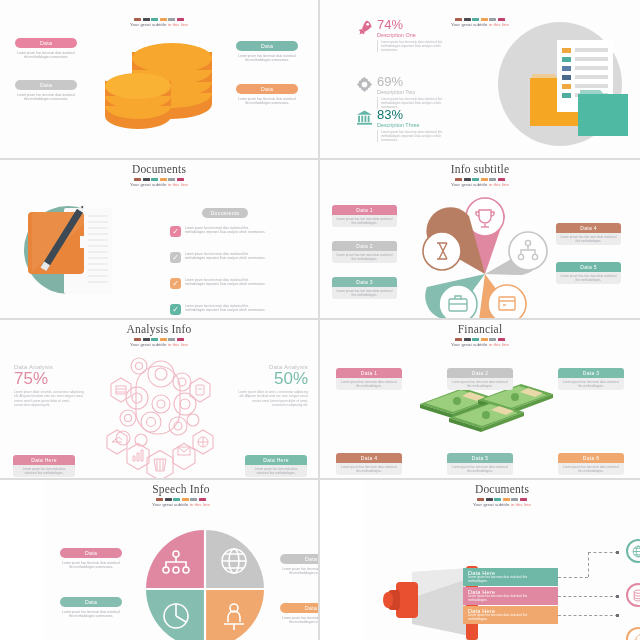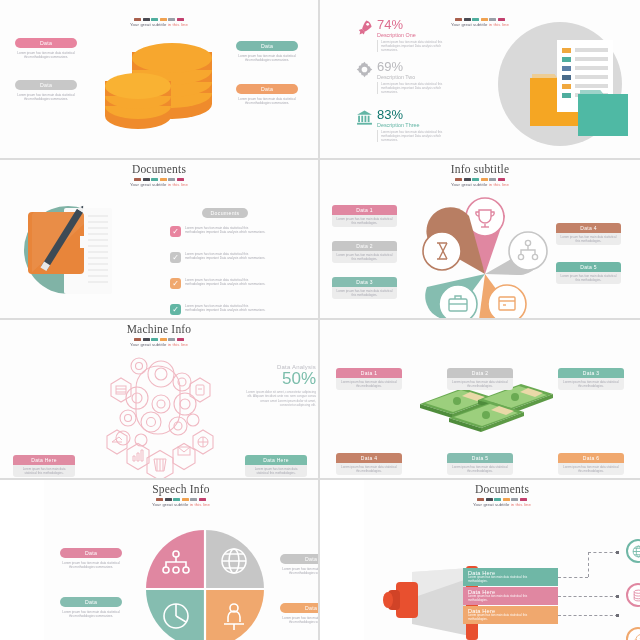--- a/index.html
+++ b/index.html
@@ -200,21 +200,21 @@
           <path d="M8 14l-4 1.5L6 18l-1 4 4-2 2 2 1.5-4z" fill="#dd6d8f"></path>
         </svg>
       </div>
       <div>
         <div class="pct" style="color:#dd6d8f">74%</div>
         <div class="dsc" style="color:#dd6d8f">Description One</div>
         <div class="bl">Lorem ipsum has tion main data statistical this methodologies important Data analysis which summarizes.</div>
       </div>
     </div>
 
-    <div class="s2row" style="left:36px;top:60px">
+    <div class="s2row" style="left:36px;top:75px">
       <div style="flex:0 0 auto;margin-top:1px">
         <svg width="17" height="17" viewBox="0 0 24 24">
           <path d="M12 1l2 3h2l1 3 3 1v2l3 2-3 2v2l-3 1-1 3h-2l-2 3-2-3H8l-1-3-3-1v-2l-3-2 3-2V7l3-1 1-3h2z" fill="#b9b9bd"></path>
           <circle cx="12" cy="12" r="4" fill="#fdfdfd"></circle>
         </svg>
       </div>
       <div>
         <div class="pct" style="color:#b9b9bd">69%</div>
         <div class="dsc" style="color:#b9b9bd">Description Two</div>
         <div class="bl">Lorem ipsum has tion main data statistical this methodologies important Data analysis which summarizes.</div>
@@ -386,21 +386,21 @@
       <div class="bb cardbody">Lorem ipsum has tion main data statistical this methodologies.</div>
     </div>
     <div class="bx" style="left:236px;top:102px">
       <div class="bt cardtop" style="background:#6fb7a6">Data 5</div>
       <div class="bb cardbody">Lorem ipsum has tion main data statistical this methodologies.</div>
     </div>
   </div>
 
   <div class="slide s5">
     <div class="hdr">
-      <div class="hdr-title">Machine Info</div>
+      <div class="hdr-title">Analysis Info</div>
       <div class="sw">
         <i style="background:#a9604d"></i>
           <i style="background:#4a4a52"></i>
           <i style="background:#4fae9e"></i>
           <i style="background:#f0a250"></i>
           <i style="background:#9aa0a8"></i>
           <i style="background:#c2406e"></i>
       </div>
       <div class="sub">
         <span>Your great subtitle</span> <em>in this line</em>
@@ -453,37 +453,56 @@
             <path d="M105 96h10M110 91v10"></path>
           <path d="M40 110h2v5h-2zM44 107h2v8h-2zM48 104h2v11h-2z"></path>
           <rect x="85" y="101" width="12" height="8"></rect>
             <path d="M85 101l6 5 6-5"></path>
           <path d="M61 113h12l-2 12h-8z"></path>
             <path d="M64 113v12M67 113v12M70 113v12"></path>
         </g>
       </svg>
     </div>
 
-    <div style="position:absolute;left:244px;top:44px;text-align:right">
+    <div style="position:absolute;left:14px;top:44px">
+      <div class="da">Data Analysis</div>
+      <div class="big" style="color:#e08ba2">75%</div>
+      <div class="par">Lorem ipsum dolor sit amet, consectetur adipiscing elit. Aliquam tincidunt ante nec sem congue conva ornare amet Lorem ipsum dolor sit amet, consectetur adipiscing elit.</div>
+    </div>
+    <div style="position:absolute;left:236px;top:44px;text-align:right">
       <div class="da">Data Analysis</div>
       <div class="big" style="color:#7bbdab">50%</div>
       <div class="par" style="text-align:right">Lorem ipsum dolor sit amet, consectetur adipiscing elit. Aliquam tincidunt ante nec sem congue conva ornare amet Lorem ipsum dolor sit amet, consectetur adipiscing elit.</div>
     </div>
 
     <div style="position:absolute;left:13px;top:135px;width:62px">
       <div class="btn cardtop" style="background:#e08ba2">Data Here</div>
       <div class="cardbody" style="background:#ececec;border-radius:0 0 3px 3px">Lorem ipsum has tion main data statistical this methodologies.</div>
     </div>
     <div style="position:absolute;left:245px;top:135px;width:62px">
       <div class="btn cardtop" style="background:#7bbdab">Data Here</div>
       <div class="cardbody" style="background:#ececec;border-radius:0 0 3px 3px">Lorem ipsum has tion main data statistical this methodologies.</div>
     </div>
   </div>
 
   <div class="slide s6 col2">
+    <div class="hdr">
+      <div class="hdr-title">Financial</div>
+      <div class="sw">
+        <i style="background:#a9604d"></i>
+          <i style="background:#4a4a52"></i>
+          <i style="background:#4fae9e"></i>
+          <i style="background:#f0a250"></i>
+          <i style="background:#9aa0a8"></i>
+          <i style="background:#c2406e"></i>
+      </div>
+      <div class="sub">
+        <span>Your great subtitle</span> <em>in this line</em>
+      </div>
+    </div>
 
     <div style="position:absolute;left:95px;top:62px">
       <svg width="150" height="50" viewBox="0 0 150 50">
         <g>
           <polygon points="5,22 48,6 80,16 37,32" fill="#6aaa52"></polygon>
           <polygon points="5,22 5,26 37,36 37,32" fill="#4f8c3c"></polygon>
           <polygon points="37,32 80,16 80,20 37,36" fill="#5d9a46"></polygon>
           <polygon points="10,21 46,8 74,17 38,30" fill="#9ccf7d"></polygon>
           <circle cx="42" cy="19" r="4" fill="#6aaa52"></circle>
           <polygon points="55,10 70,15 62,19 47,14" fill="#ead9a8"></polygon>

